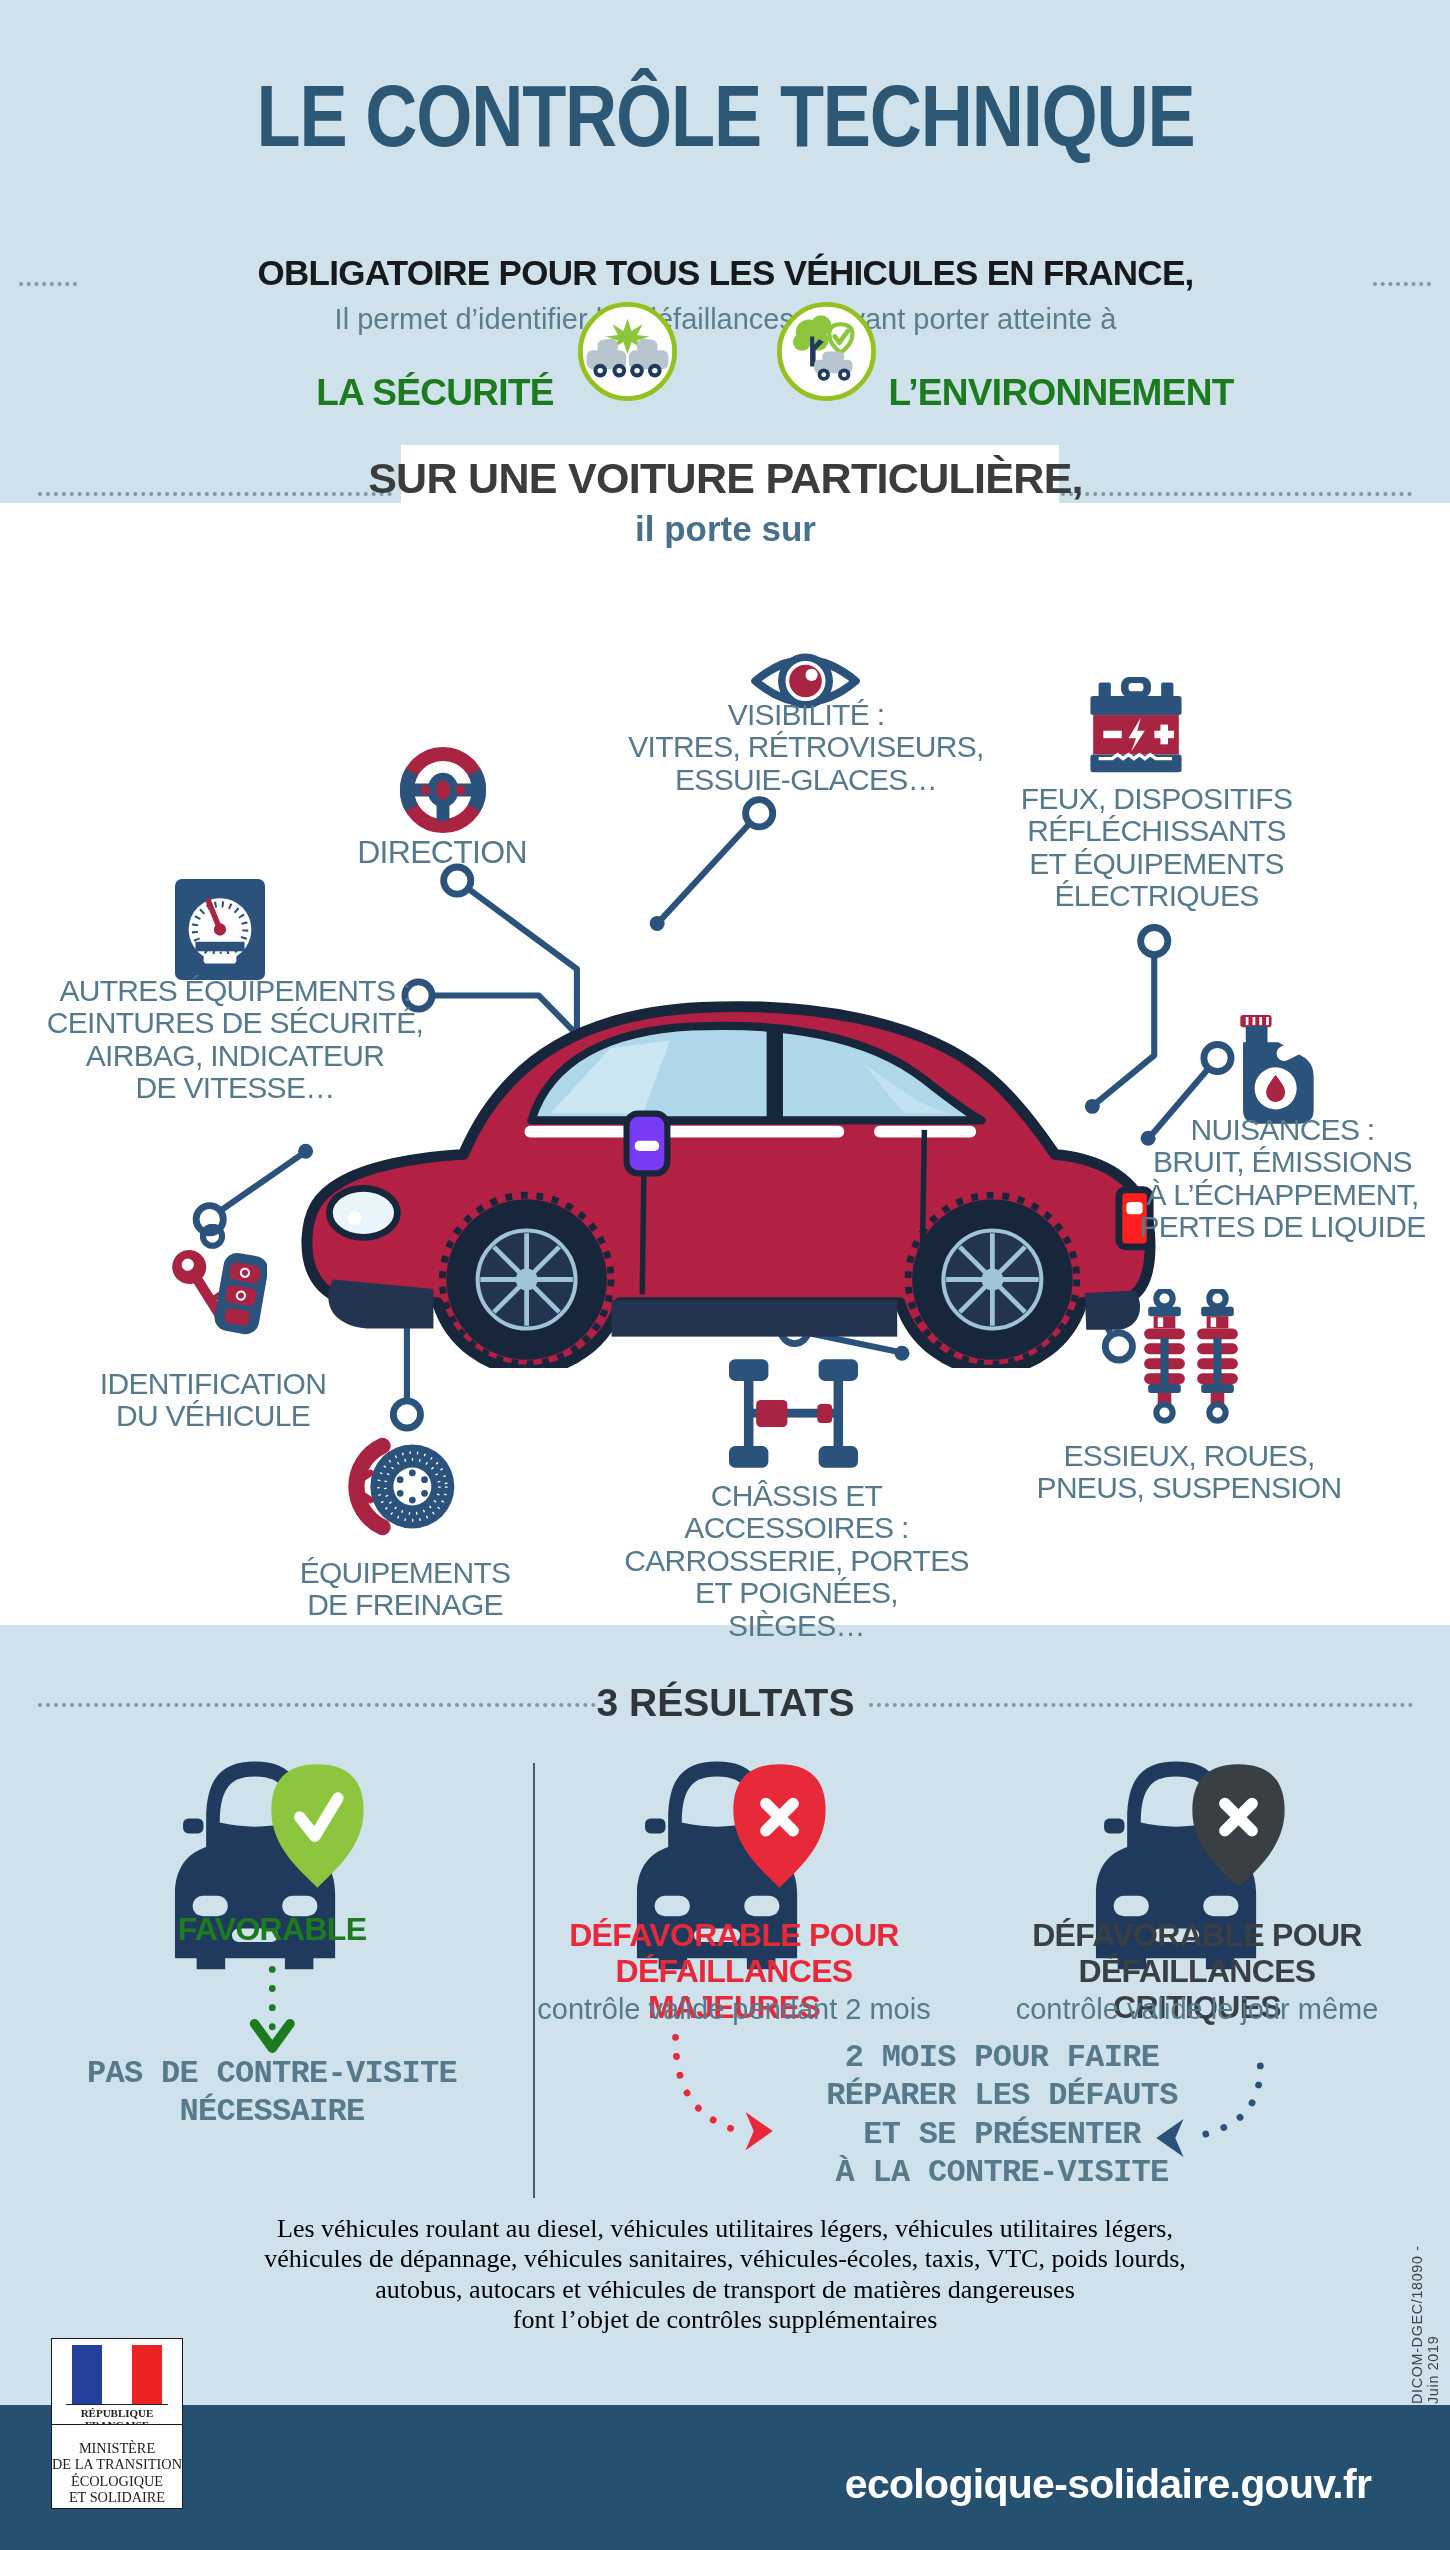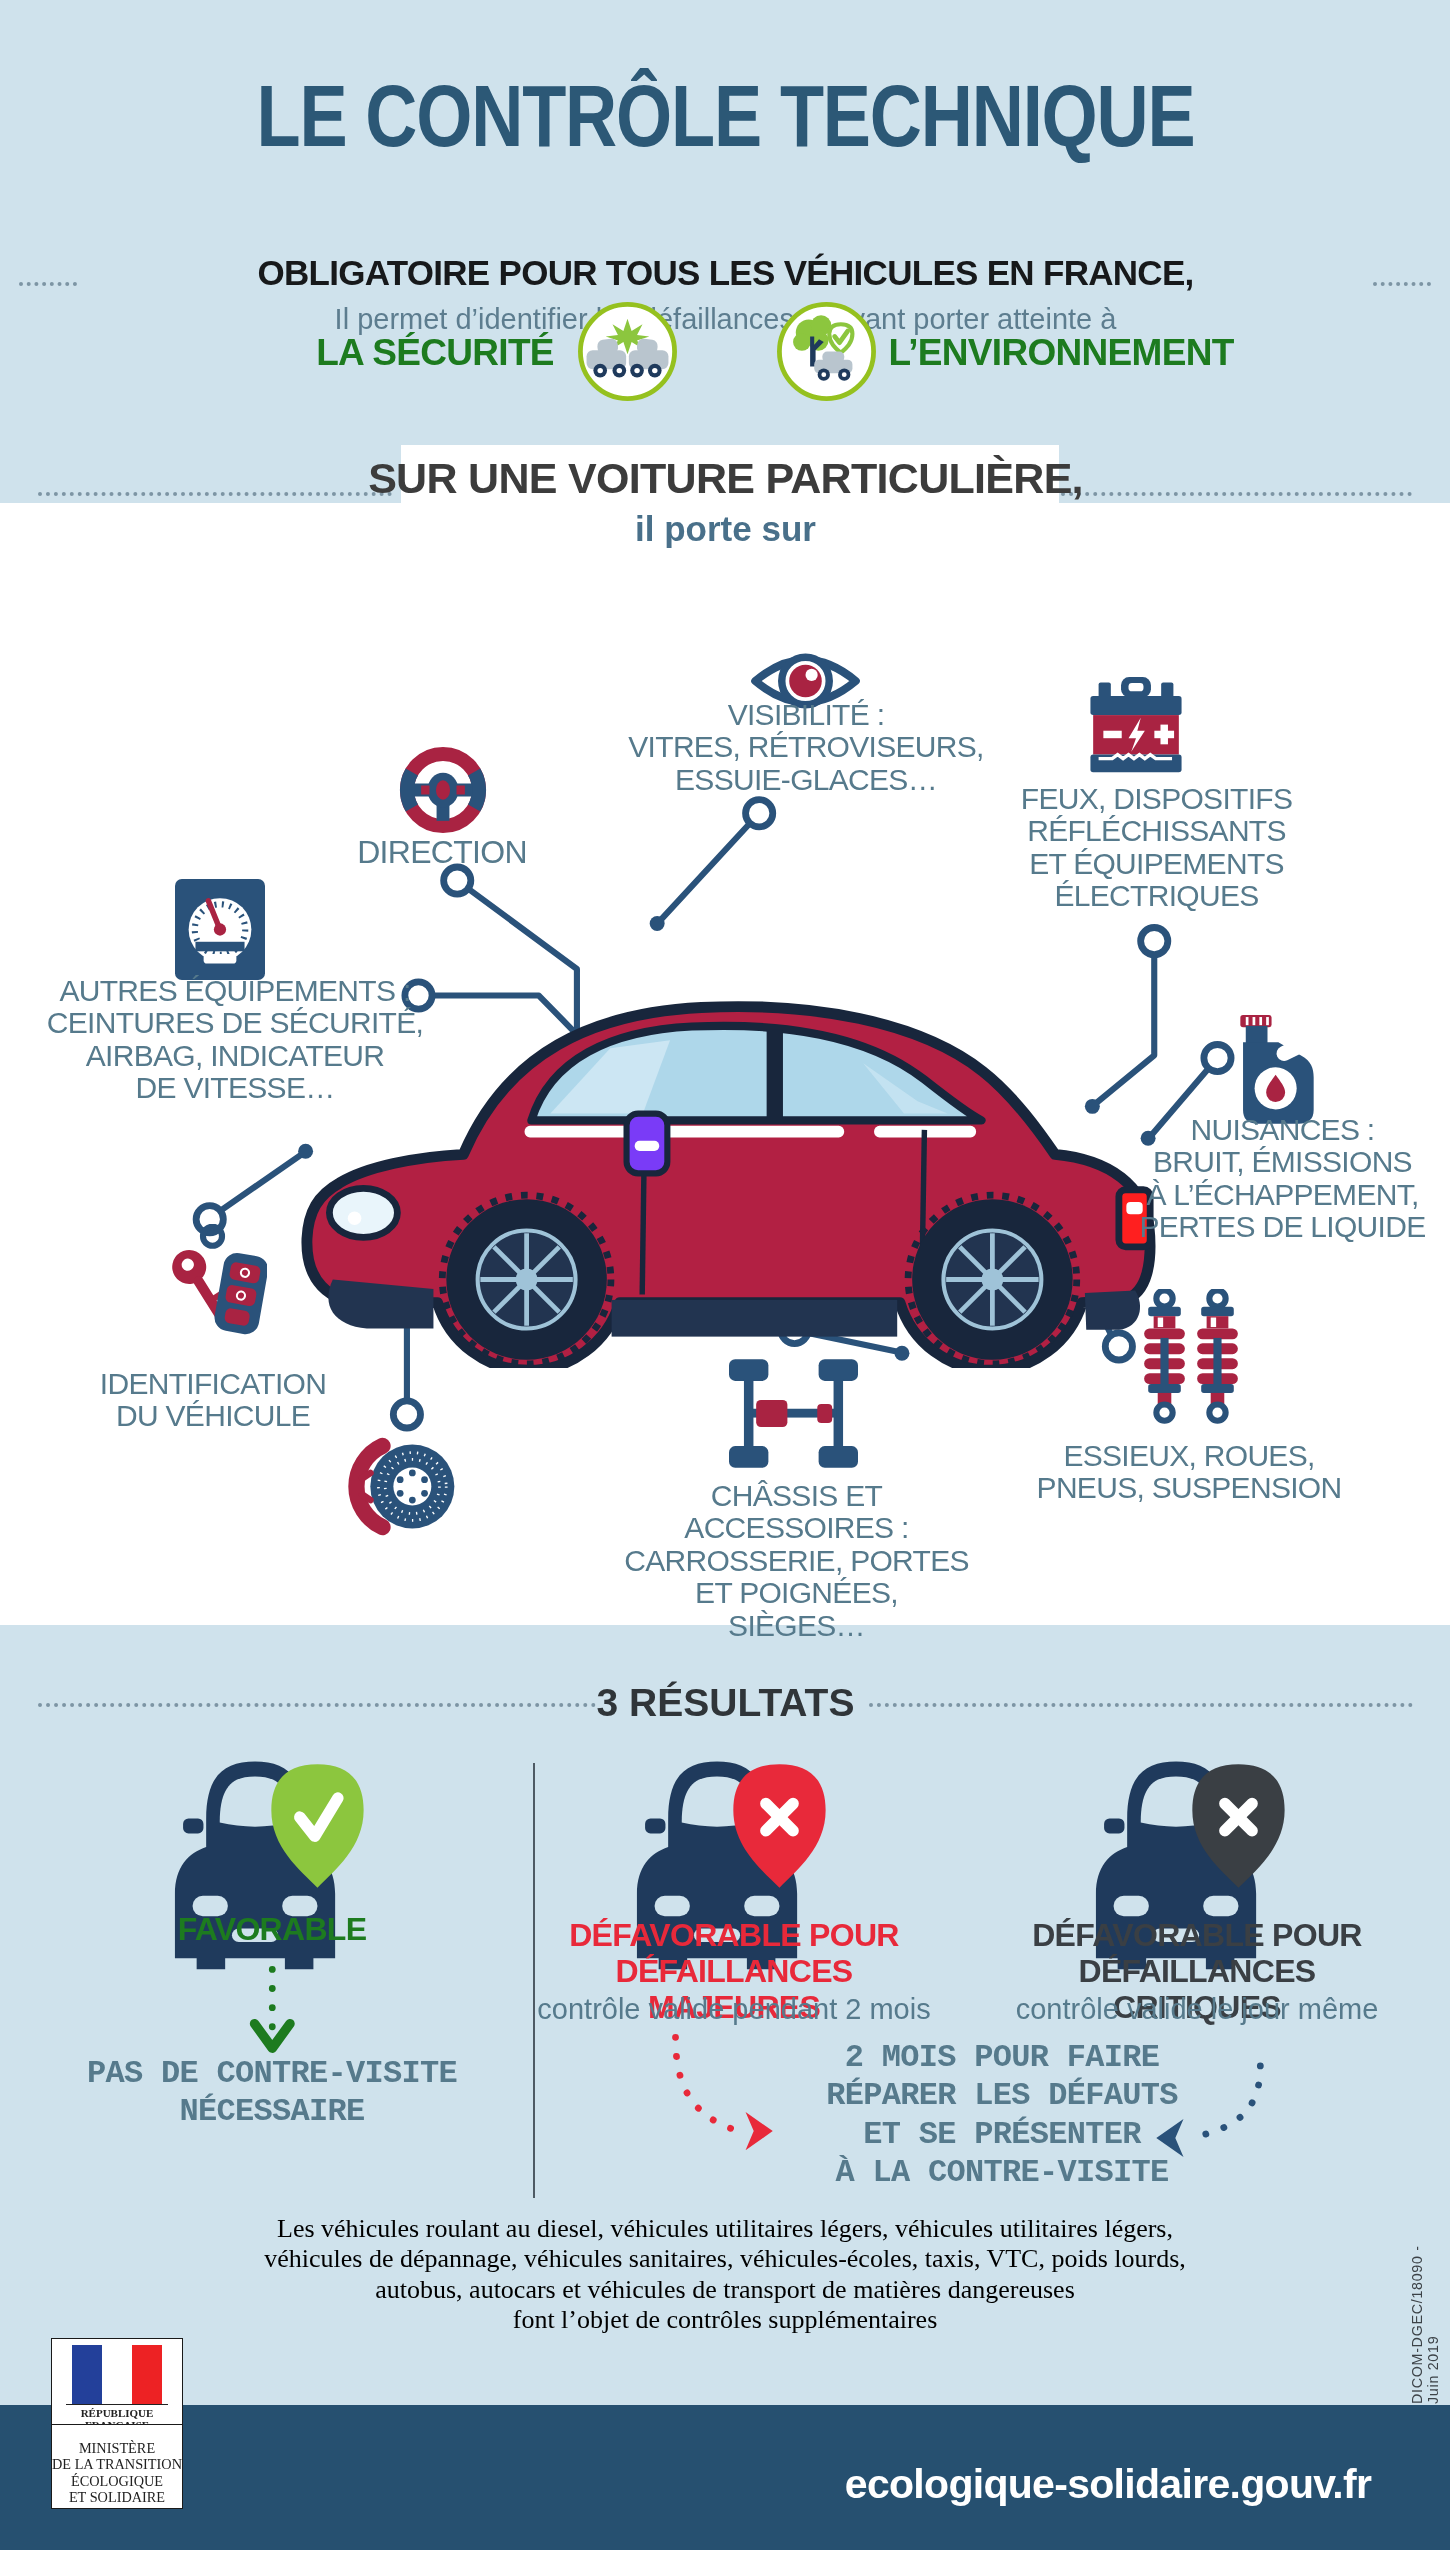--- a/index.html
+++ b/index.html
@@ -7,21 +7,21 @@
           font-family:"Liberation Sans",sans-serif;}
   .abs{position:absolute;}
   .bg{z-index:0;}
   .ovl{z-index:1;pointer-events:none;}
   .ct{z-index:2;}
   .ctr{text-align:center;}
   .pre{white-space:pre-line;}
   .title{font-size:88px;font-weight:bold;letter-spacing:-1.4px;color:#2c5876;transform:scaleX(.82);transform-origin:50% 50%;}
   .subtitle{font-size:35px;font-weight:bold;color:#17191b;letter-spacing:-0.7px;}
   .tagline{font-size:29px;color:#5d7d8f;}
-  .target{font-size:37px;font-weight:bold;color:#1d7b1f;letter-spacing:-0.7px;}
+  .target{font-size:37px;font-weight:bold;color:#1d7b1f;letter-spacing:-0.7px;margin-top:40px;}
   .scopehead{font-size:43px;font-weight:bold;color:#3c3c3c;letter-spacing:-0.7px;}
   .scopelead{font-size:35px;font-weight:bold;color:#49708a;}
   .scopepts{font-size:57px;font-weight:bold;color:#49708a;letter-spacing:-1.4px;}
   .dlabel{font-size:30px;font-weight:normal;color:#567a8c;line-height:1.08;letter-spacing:-0.7px;}
   .dotline{border-top:4.1px dotted #7d95a4;height:0;}
   .rhead{font-size:39px;font-weight:bold;color:#303539;}
   .rtitle{font-size:32px;font-weight:bold;line-height:1.12;letter-spacing:-0.7px;}
   .green{color:#1d7b1f;} .redt{color:#e8293a;} .chart{color:#3a3f44;}
   .rnote{font-size:29px;color:#567a8c;}
   .rbig{font-size:32px;font-weight:bold;color:#567a8c;line-height:1.2;letter-spacing:-0.7px;font-family:Liberation Mono, monospace;}
@@ -346,20 +346,22 @@
   <div class="abs ct ctr dlabel pre" style="left:41px;top:975px;width:388px;">AUTRES ÉQUIPEMENTS :
 CEINTURES DE SÉCURITÉ,
 AIRBAG, INDICATEUR
 DE VITESSE…</div>
   <div class="abs ct ctr dlabel pre" style="left:1115px;top:1114px;width:335px;">NUISANCES :
 BRUIT, ÉMISSIONS
 À L’ÉCHAPPEMENT,
 PERTES DE LIQUIDE</div>
   <div class="abs ct ctr dlabel pre" style="left:43px;top:1368px;width:340px;">IDENTIFICATION
 DU VÉHICULE</div>
+  <div class="abs ct ctr dlabel pre" style="left:235px;top:1557px;width:340px;">ÉQUIPEMENTS
+DE FREINAGE</div>
   <div class="abs ct ctr dlabel pre" style="left:606px;top:1480px;width:381px;">CHÂSSIS ET ACCESSOIRES :
 CARROSSERIE, PORTES
 ET POIGNÉES,
 SIÈGES…</div>
   <div class="abs ct ctr dlabel pre" style="left:1019px;top:1440px;width:340px;">ESSIEUX, ROUES,
 PNEUS, SUSPENSION</div>
 
   <div class="abs ct ctr rhead" style="left:0;top:1681px;width:1451px;">3 RÉSULTATS</div>
   <div class="abs ct dotline" style="left:38px;top:1703px;width:558px;"></div>
   <div class="abs ct dotline" style="left:869px;top:1703px;width:544px;"></div>

